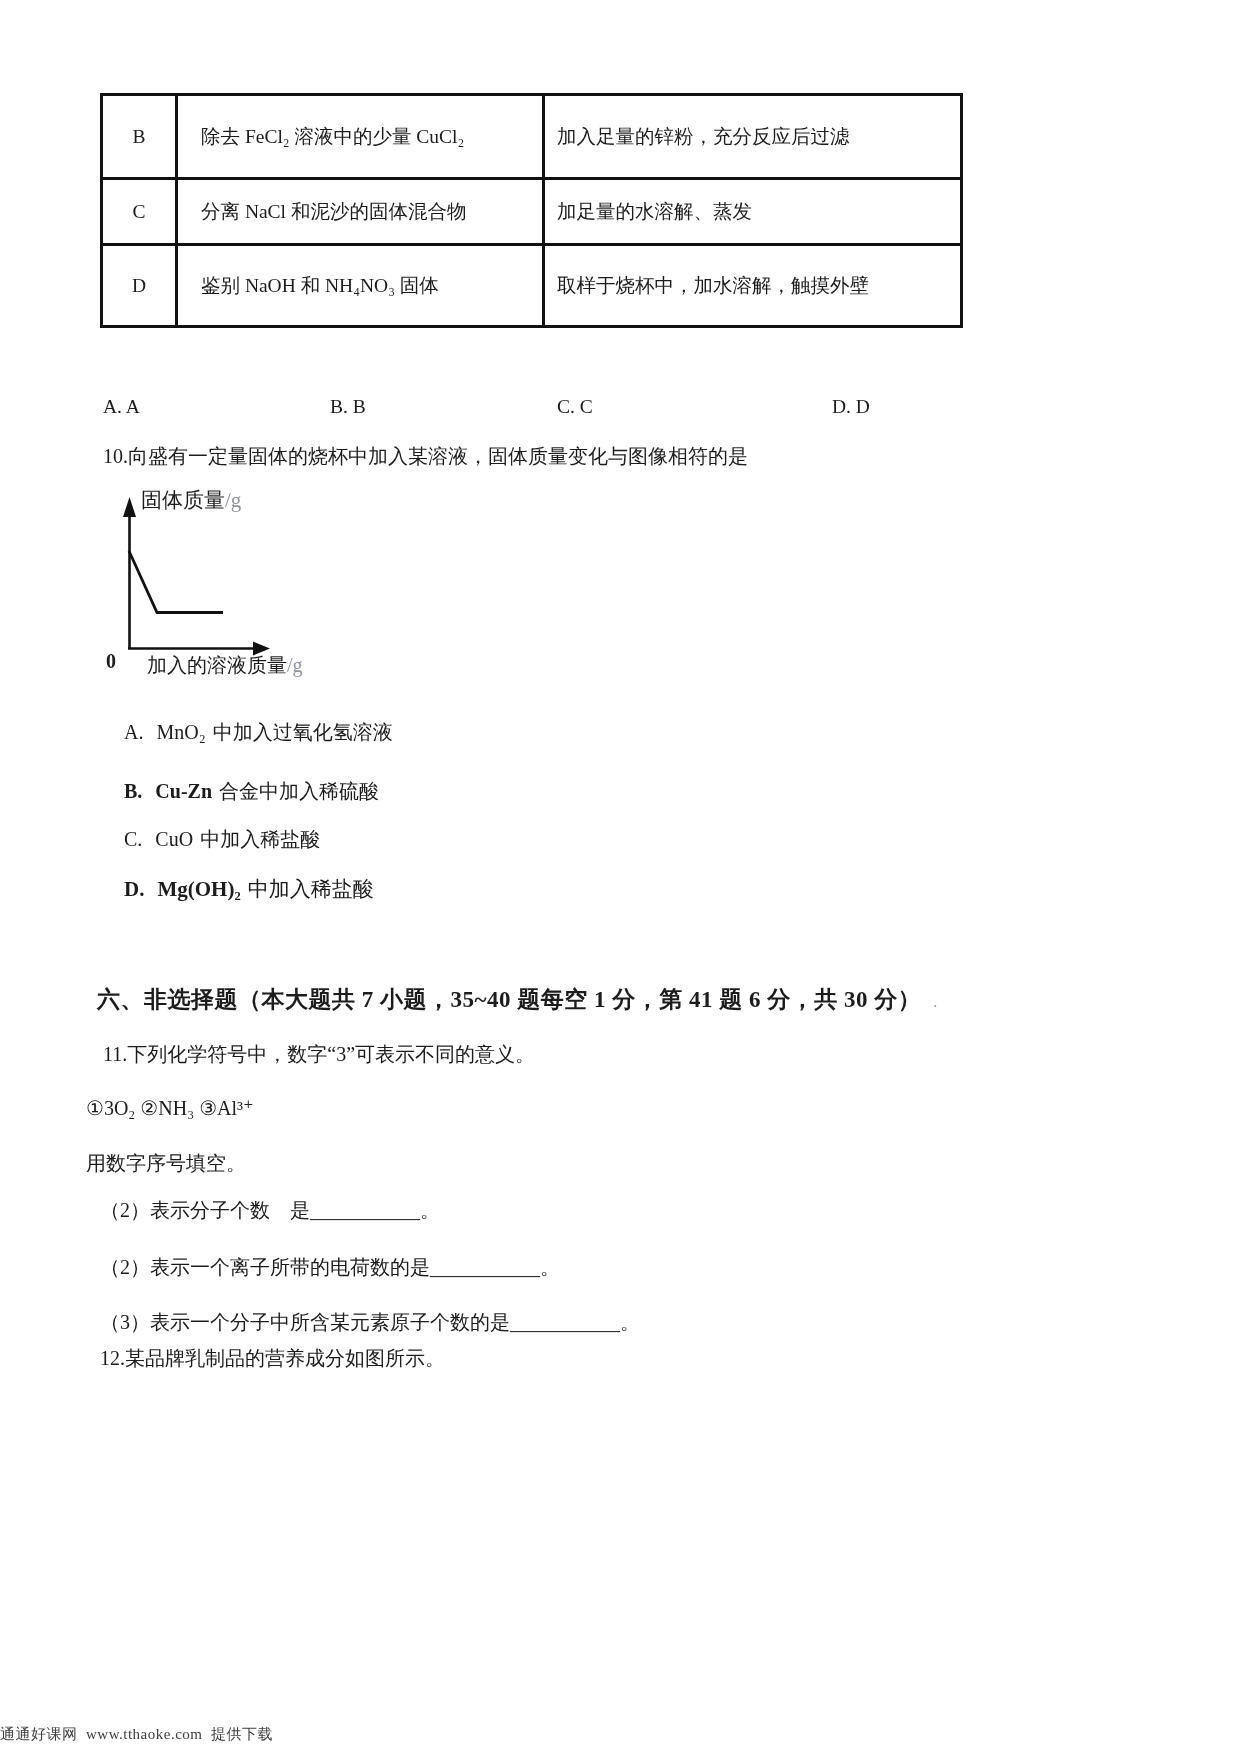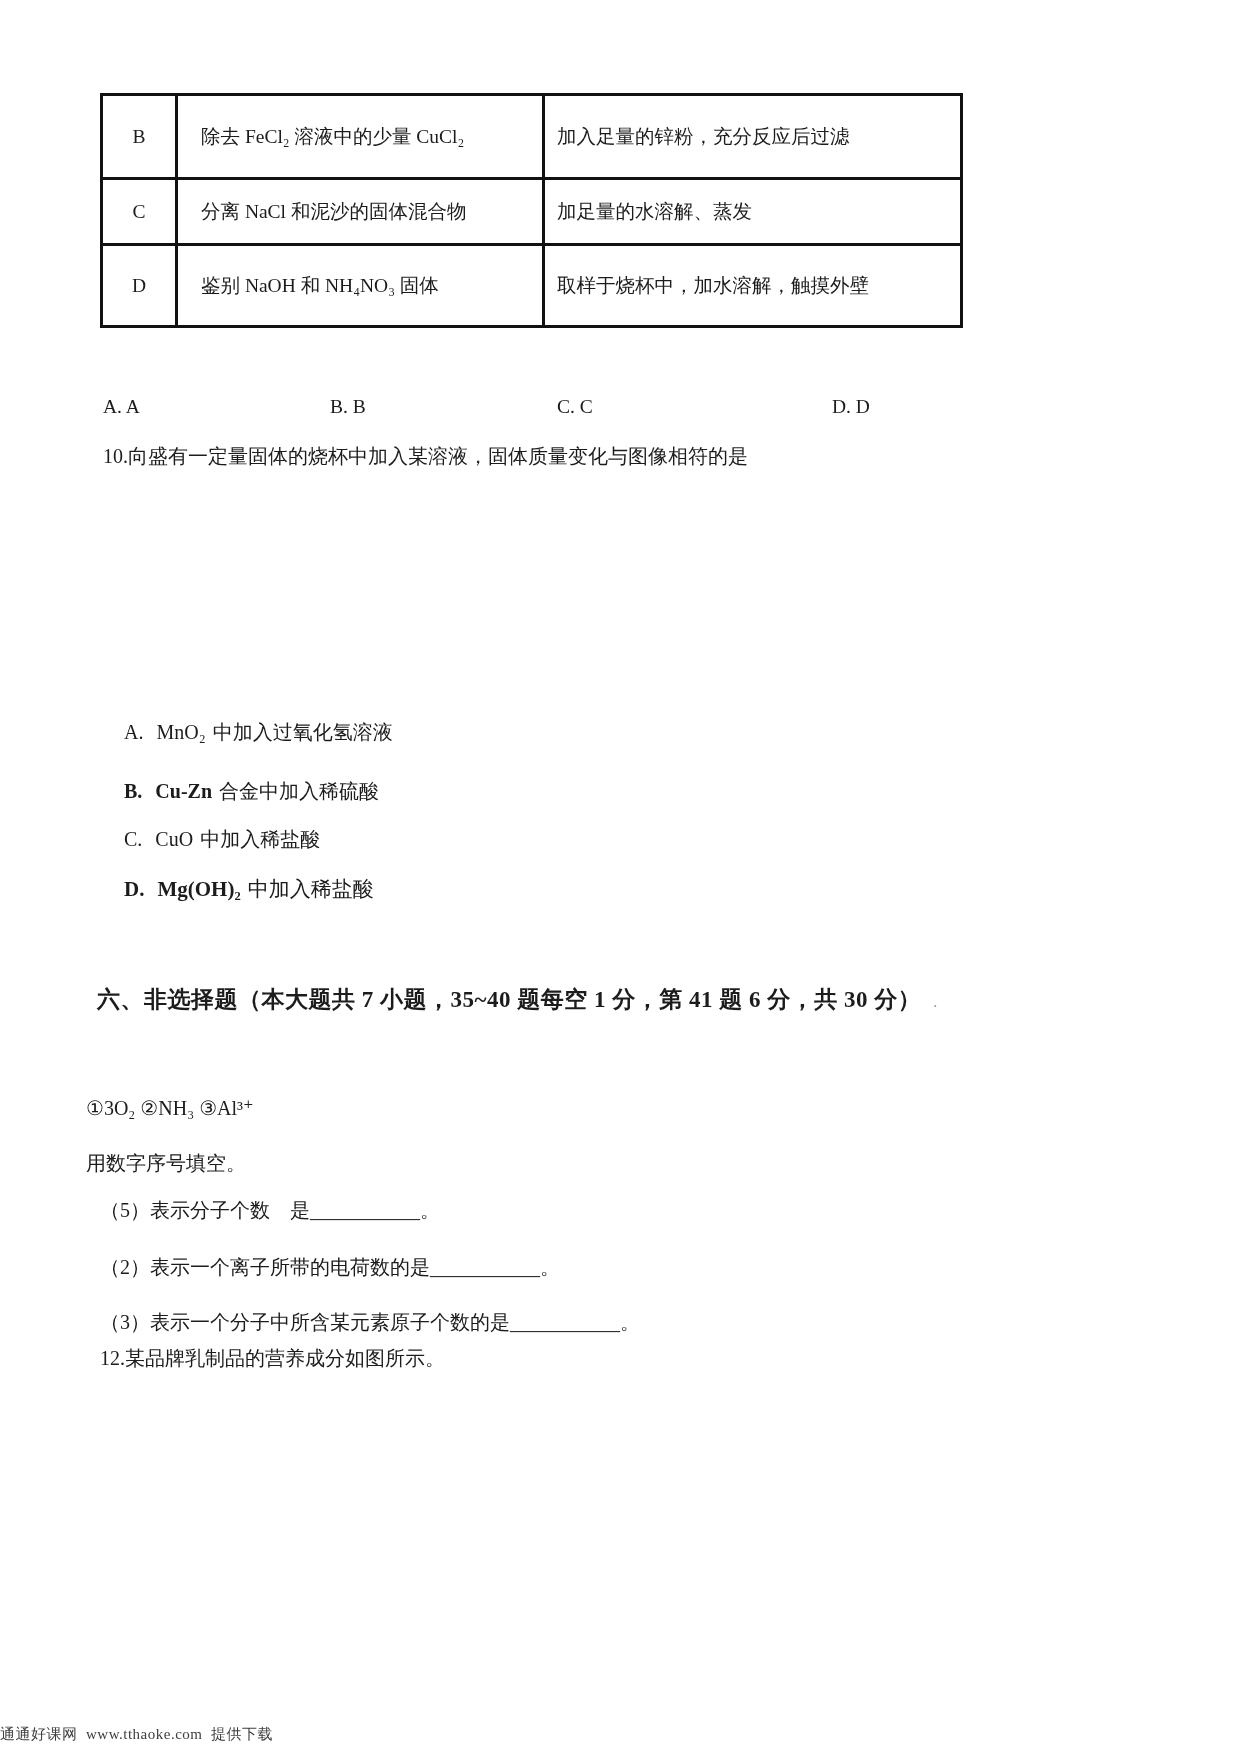--- a/index.html
+++ b/index.html
@@ -66,42 +66,60 @@
 
   <span class="choice" style="left:103px">A. A</span>
   <span class="choice" style="left:330px">B. B</span>
   <span class="choice" style="left:557px">C. C</span>
   <span class="choice" style="left:832px">D. D</span>
 
   <div class="para" style="left:103px;top:443px">
     <span class="q-num">10.</span><span>向盛有一定量固体的烧杯中加入某溶液，固体质量变化与图像相符的是</span>
   </div>
 
+  <div class="graph">
+    <svg width="260" height="240" viewBox="0 0 260 240">
+
+      <line x1="29.5" y1="62" x2="29.5" y2="202" stroke="#111" stroke-width="2.6"></line>
+      <polygon points="29.5,50 23,70 36,70" fill="#111"></polygon>
+
+      <line x1="28" y1="201.5" x2="156" y2="201.5" stroke="#111" stroke-width="2.4"></line>
+      <polygon points="170,201.5 153,194.5 153,208.5" fill="#111"></polygon>
+
+      <polyline points="29,104 57,165.5 123,165.5" fill="none" stroke="#111" stroke-width="2.8"></polyline>
+    </svg>
+    <div class="ylab"><span>固体质量</span><span class="unit">/g</span></div>
+    <div class="origin">0</div>
+    <div class="xlab"><span>加入的溶液质量</span><span class="unit">/g</span></div>
+  </div>
 
   <div class="opt" style="top:719px">
     <span class="lab">A.</span><span class="formula">MnO₂</span><span>中加入过氧化氢溶液</span>
   </div>
   <div class="opt bold" style="top:778px">
     <span class="lab">B.</span><span class="formula">Cu-Zn</span><span>合金中加入稀硫酸</span>
   </div>
   <div class="opt" style="top:826px">
     <span class="lab">C.</span><span class="formula">CuO</span><span>中加入稀盐酸</span>
   </div>
   <div class="opt bold" style="top:875px;font-size:21px">
     <span class="lab">D.</span><span class="formula">Mg(OH)₂</span><span>中加入稀盐酸</span>
   </div>
 
 
   <div class="sec6">
     <span>六、非选择题（本大题共 7 小题，35~40 题每空 1 分，第 41 题 6 分，共 30 分）</span><span class="dot">.</span>
   </div>
 
+  <div class="para" style="left:103px;top:1041px">
+    <span class="q-num">11.</span><span>下列化学符号中，数字“3”可表示不同的意义。</span>
+  </div>
   <div class="para" style="left:86px;top:1096px">①3O₂ ②NH₃ ③Al³⁺</div>
   <div class="para" style="left:86px;top:1150px">用数字序号填空。</div>
-  <div class="para" style="left:100px;top:1197px">（5）表示分子个数　是___________。</div>
+  <div class="para" style="left:100px;top:1197px">（2）表示分子个数　是___________。</div>
   <div class="para" style="left:100px;top:1254px">（2）表示一个离子所带的电荷数的是___________。</div>
   <div class="para" style="left:100px;top:1309px">（3）表示一个分子中所含某元素原子个数的是___________。</div>
 
   <div class="para" style="left:100px;top:1345px">
     <span class="q-num">12.</span><span>某品牌乳制品的营养成分如图所示。</span>
   </div>
 
   <div class="footer">通通好课网  www.tthaoke.com  提供下载</div>
 
 </div>

